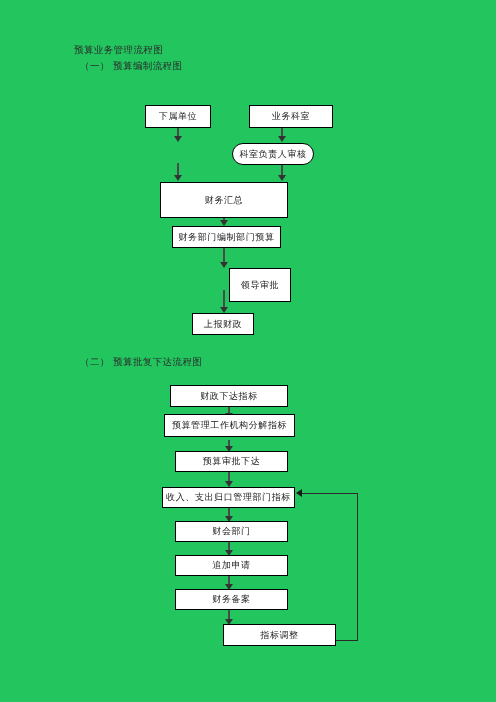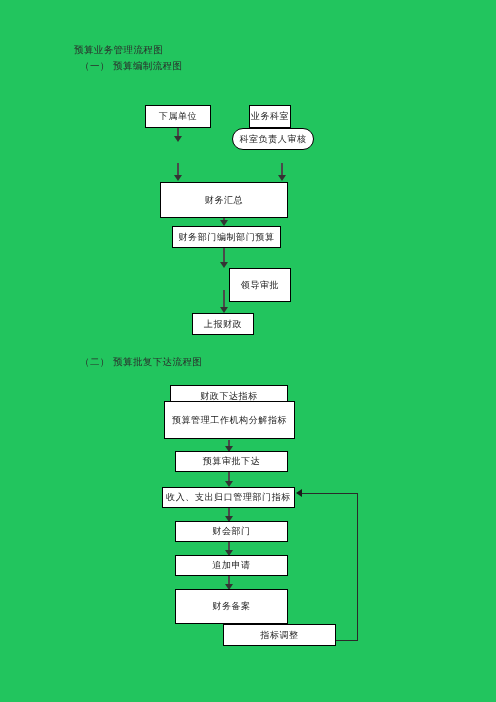--- a/index.html
+++ b/index.html
@@ -96,28 +96,28 @@
 </head>
 <body>
 
 <div class="page">
 
   <div class="doc-title">预算业务管理流程图</div>
 
   <div class="section-head sec1">（一） 预算编制流程图</div>
 
   <div class="node" style="left:145px; top:105px; width:66px; height:23px;">下属单位</div>
-  <div class="node" style="left:249px; top:105px; width:42px; height:23px;">业务科室</div>
+  <div class="node" style="left:249px; top:105px; width:84px; height:23px;">业务科室</div>
 
   <div class="vline" style="left:177px; top:128px; height:11px;"></div>
   <div class="arrow-down" style="left:174px; top:136px;"></div>
   <div class="vline" style="left:281px; top:128px; height:11px;"></div>
   <div class="arrow-down" style="left:278px; top:136px;"></div>
 
-  <div class="node" style="left:232px; top:128px; width:82px; height:22px;border-radius:11px;">科室负责人审核</div>
+  <div class="node" style="left:232px; top:143px; width:82px; height:22px;border-radius:11px;">科室负责人审核</div>
 
   <div class="vline" style="left:177px; top:163px; height:14px;"></div>
   <div class="arrow-down" style="left:174px; top:175px;"></div>
   <div class="vline" style="left:281px; top:163px; height:14px;"></div>
   <div class="arrow-down" style="left:278px; top:175px;"></div>
 
   <div class="node" style="left:160px; top:182px; width:128px; height:36px;">财务汇总</div>
 
   <div class="vline" style="left:223px; top:204px; height:18px;"></div>
   <div class="arrow-down" style="left:220px; top:220px;"></div>
@@ -134,21 +134,21 @@
 
   <div class="node" style="left:192px; top:313px; width:62px; height:22px;">上报财政</div>
 
   <div class="section-head sec2">（二） 预算批复下达流程图</div>
 
   <div class="node" style="left:170px; top:385px; width:118px; height:22px;">财政下达指标</div>
 
   <div class="vline" style="left:228px; top:407px; height:9px;"></div>
   <div class="arrow-down" style="left:225px; top:413px;"></div>
 
-  <div class="node" style="left:164px; top:401px; width:131px; height:38px;">预算管理工作机构分解指标</div>
+  <div class="node" style="left:164px; top:414px; width:131px; height:23px;">预算管理工作机构分解指标</div>
 
   <div class="vline" style="left:228px; top:440px; height:10px;"></div>
   <div class="arrow-down" style="left:225px; top:446px;"></div>
 
   <div class="node" style="left:175px; top:451px; width:113px; height:21px;">预算审批下达</div>
 
   <div class="vline" style="left:228px; top:472px; height:13px;"></div>
   <div class="arrow-down" style="left:225px; top:481px;"></div>
 
   <div class="node" style="left:162px; top:487px; width:133px; height:21px;">收入、支出归口管理部门指标</div>
@@ -159,21 +159,21 @@
   <div class="node" style="left:175px; top:521px; width:113px; height:21px;">财会部门</div>
 
   <div class="vline" style="left:228px; top:542px; height:12px;"></div>
   <div class="arrow-down" style="left:225px; top:550px;"></div>
 
   <div class="node" style="left:175px; top:555px; width:113px; height:21px;">追加申请</div>
 
   <div class="vline" style="left:228px; top:576px; height:12px;"></div>
   <div class="arrow-down" style="left:225px; top:584px;"></div>
 
-  <div class="node" style="left:175px; top:589px; width:113px; height:35px;">财务备案</div>
+  <div class="node" style="left:175px; top:589px; width:113px; height:21px;">财务备案</div>
 
   <div class="vline" style="left:228px; top:610px; height:13px;"></div>
   <div class="arrow-down" style="left:225px; top:619px;"></div>
 
   <div class="node" style="left:175px; top:624px; width:113px; height:22px;margin-left:48px;">指标调整</div>
 
   <div class="hline" style="left:288px; top:640px; width:70px;"></div>
   <div class="vline-thin" style="left:357px; top:493px; height:148px;"></div>
   <div class="hline" style="left:302px; top:493px; width:56px;"></div>
   <div class="arrow-left" style="left:296px; top:489px;"></div>

